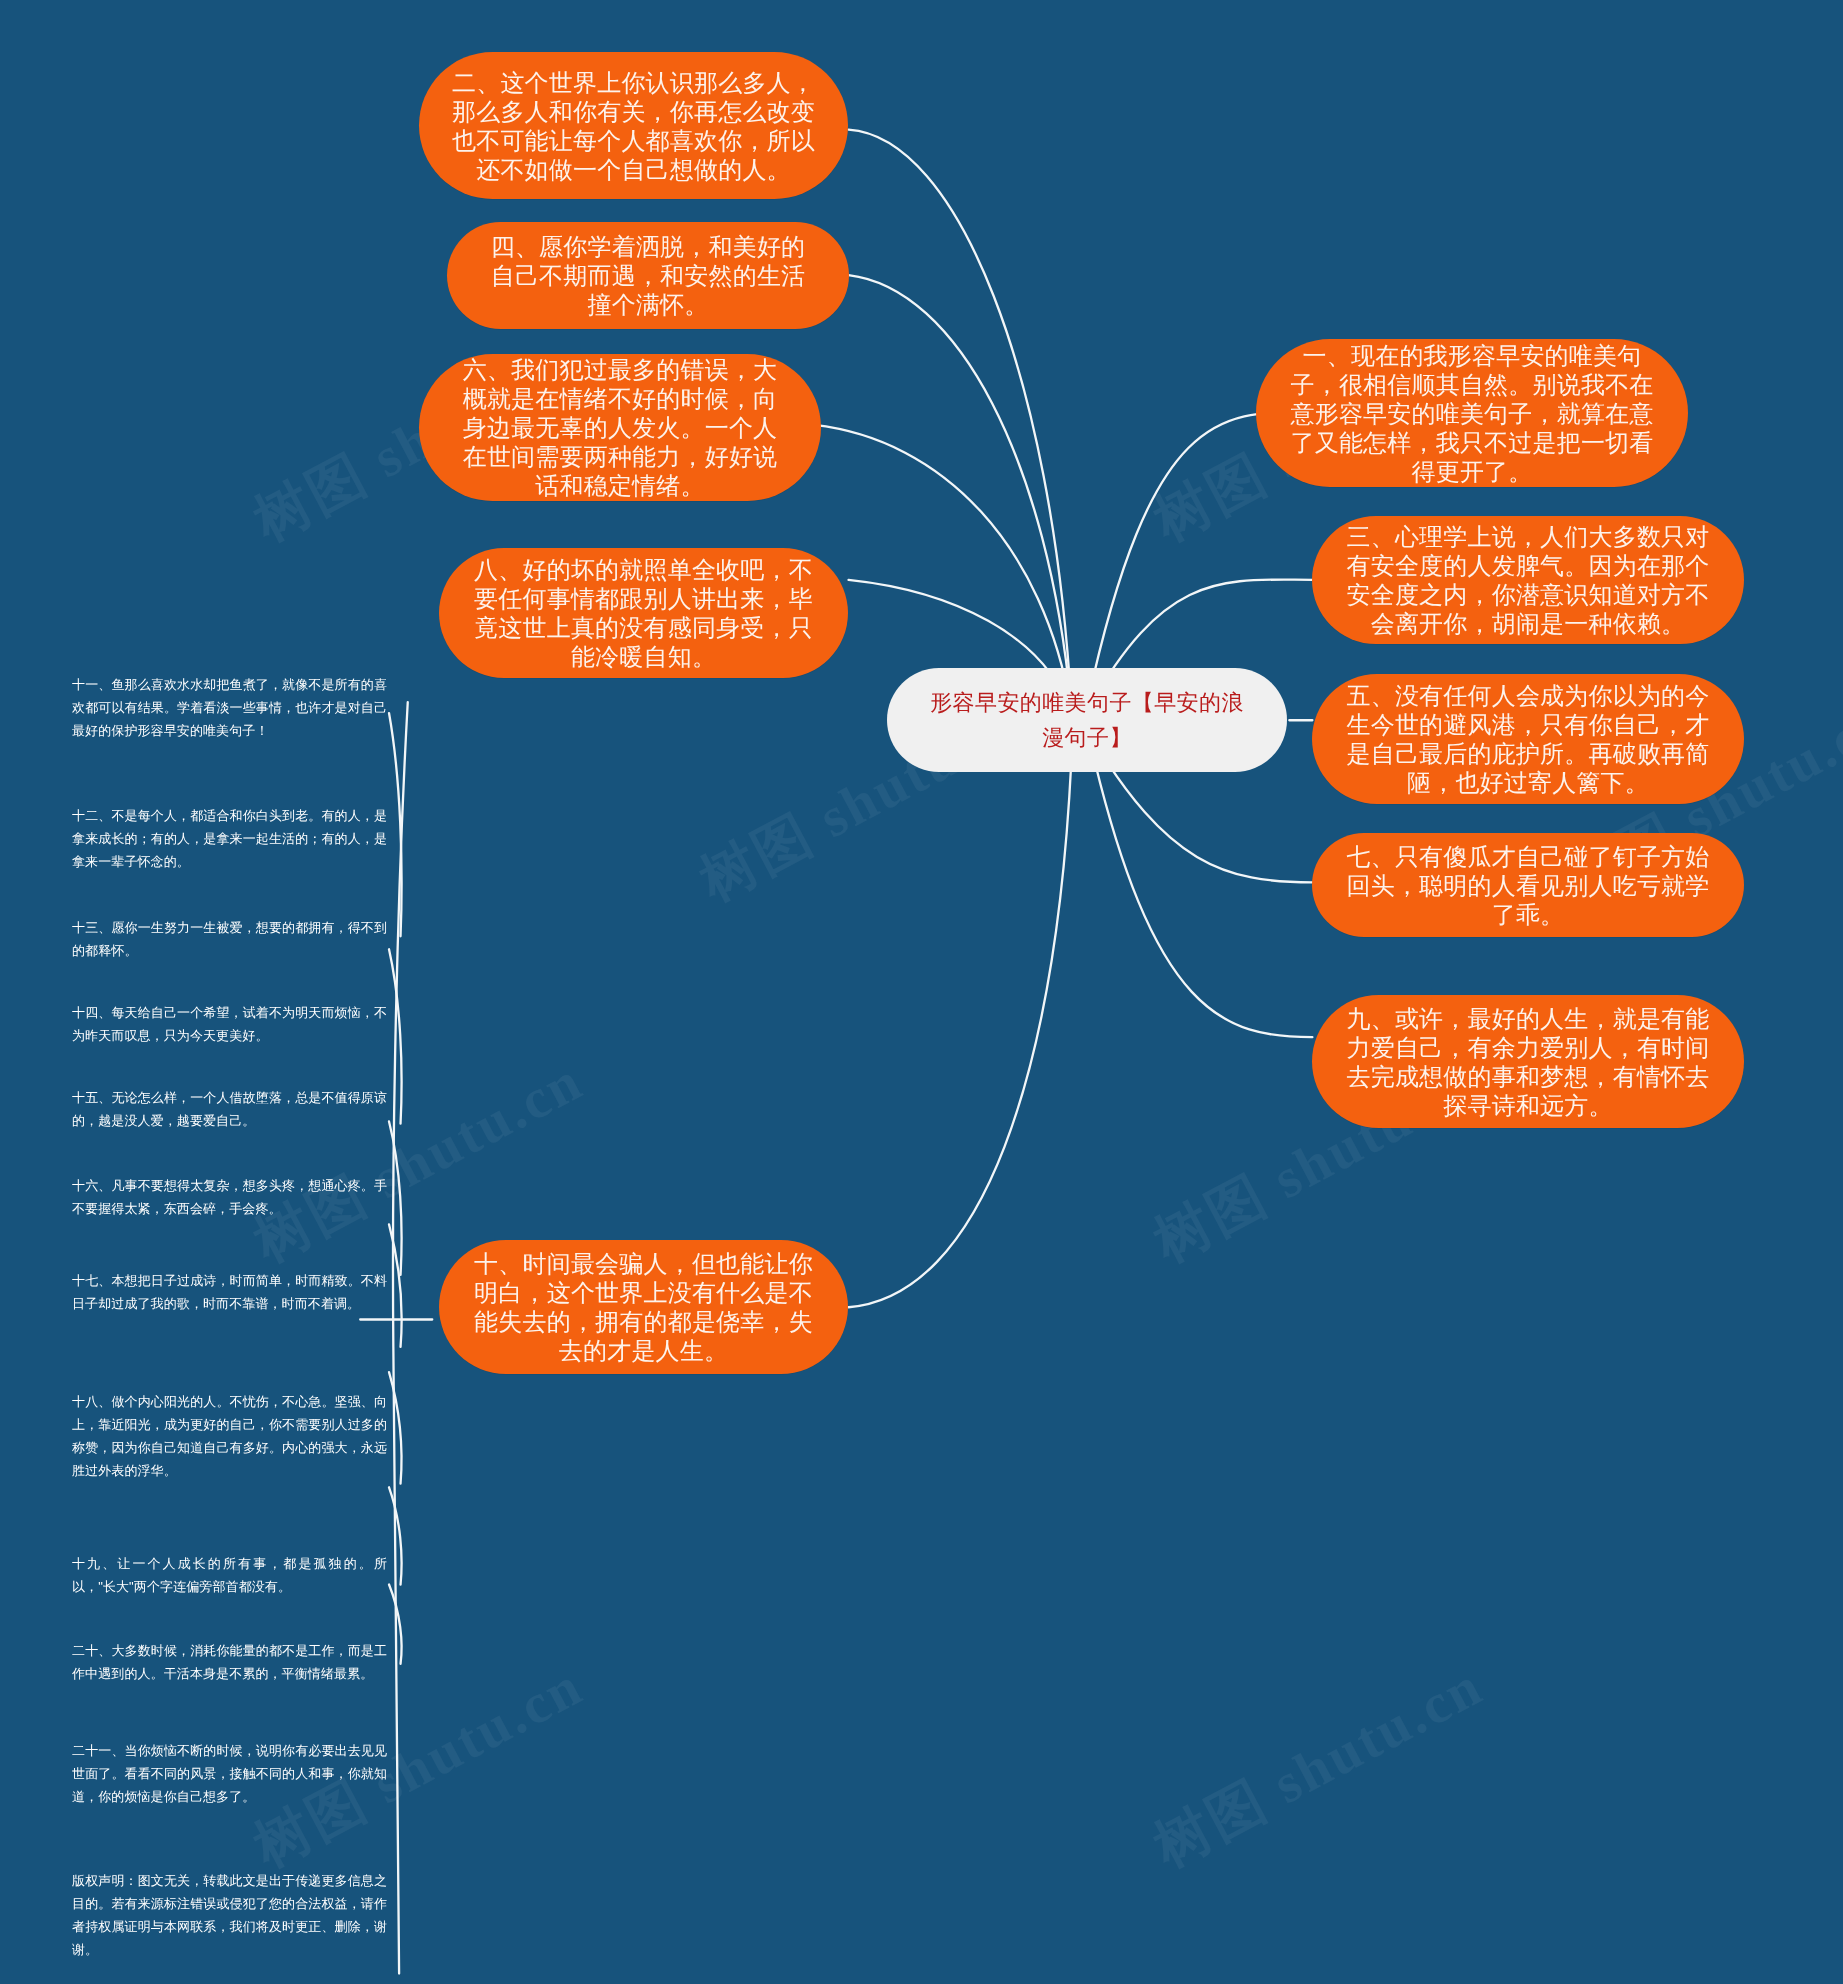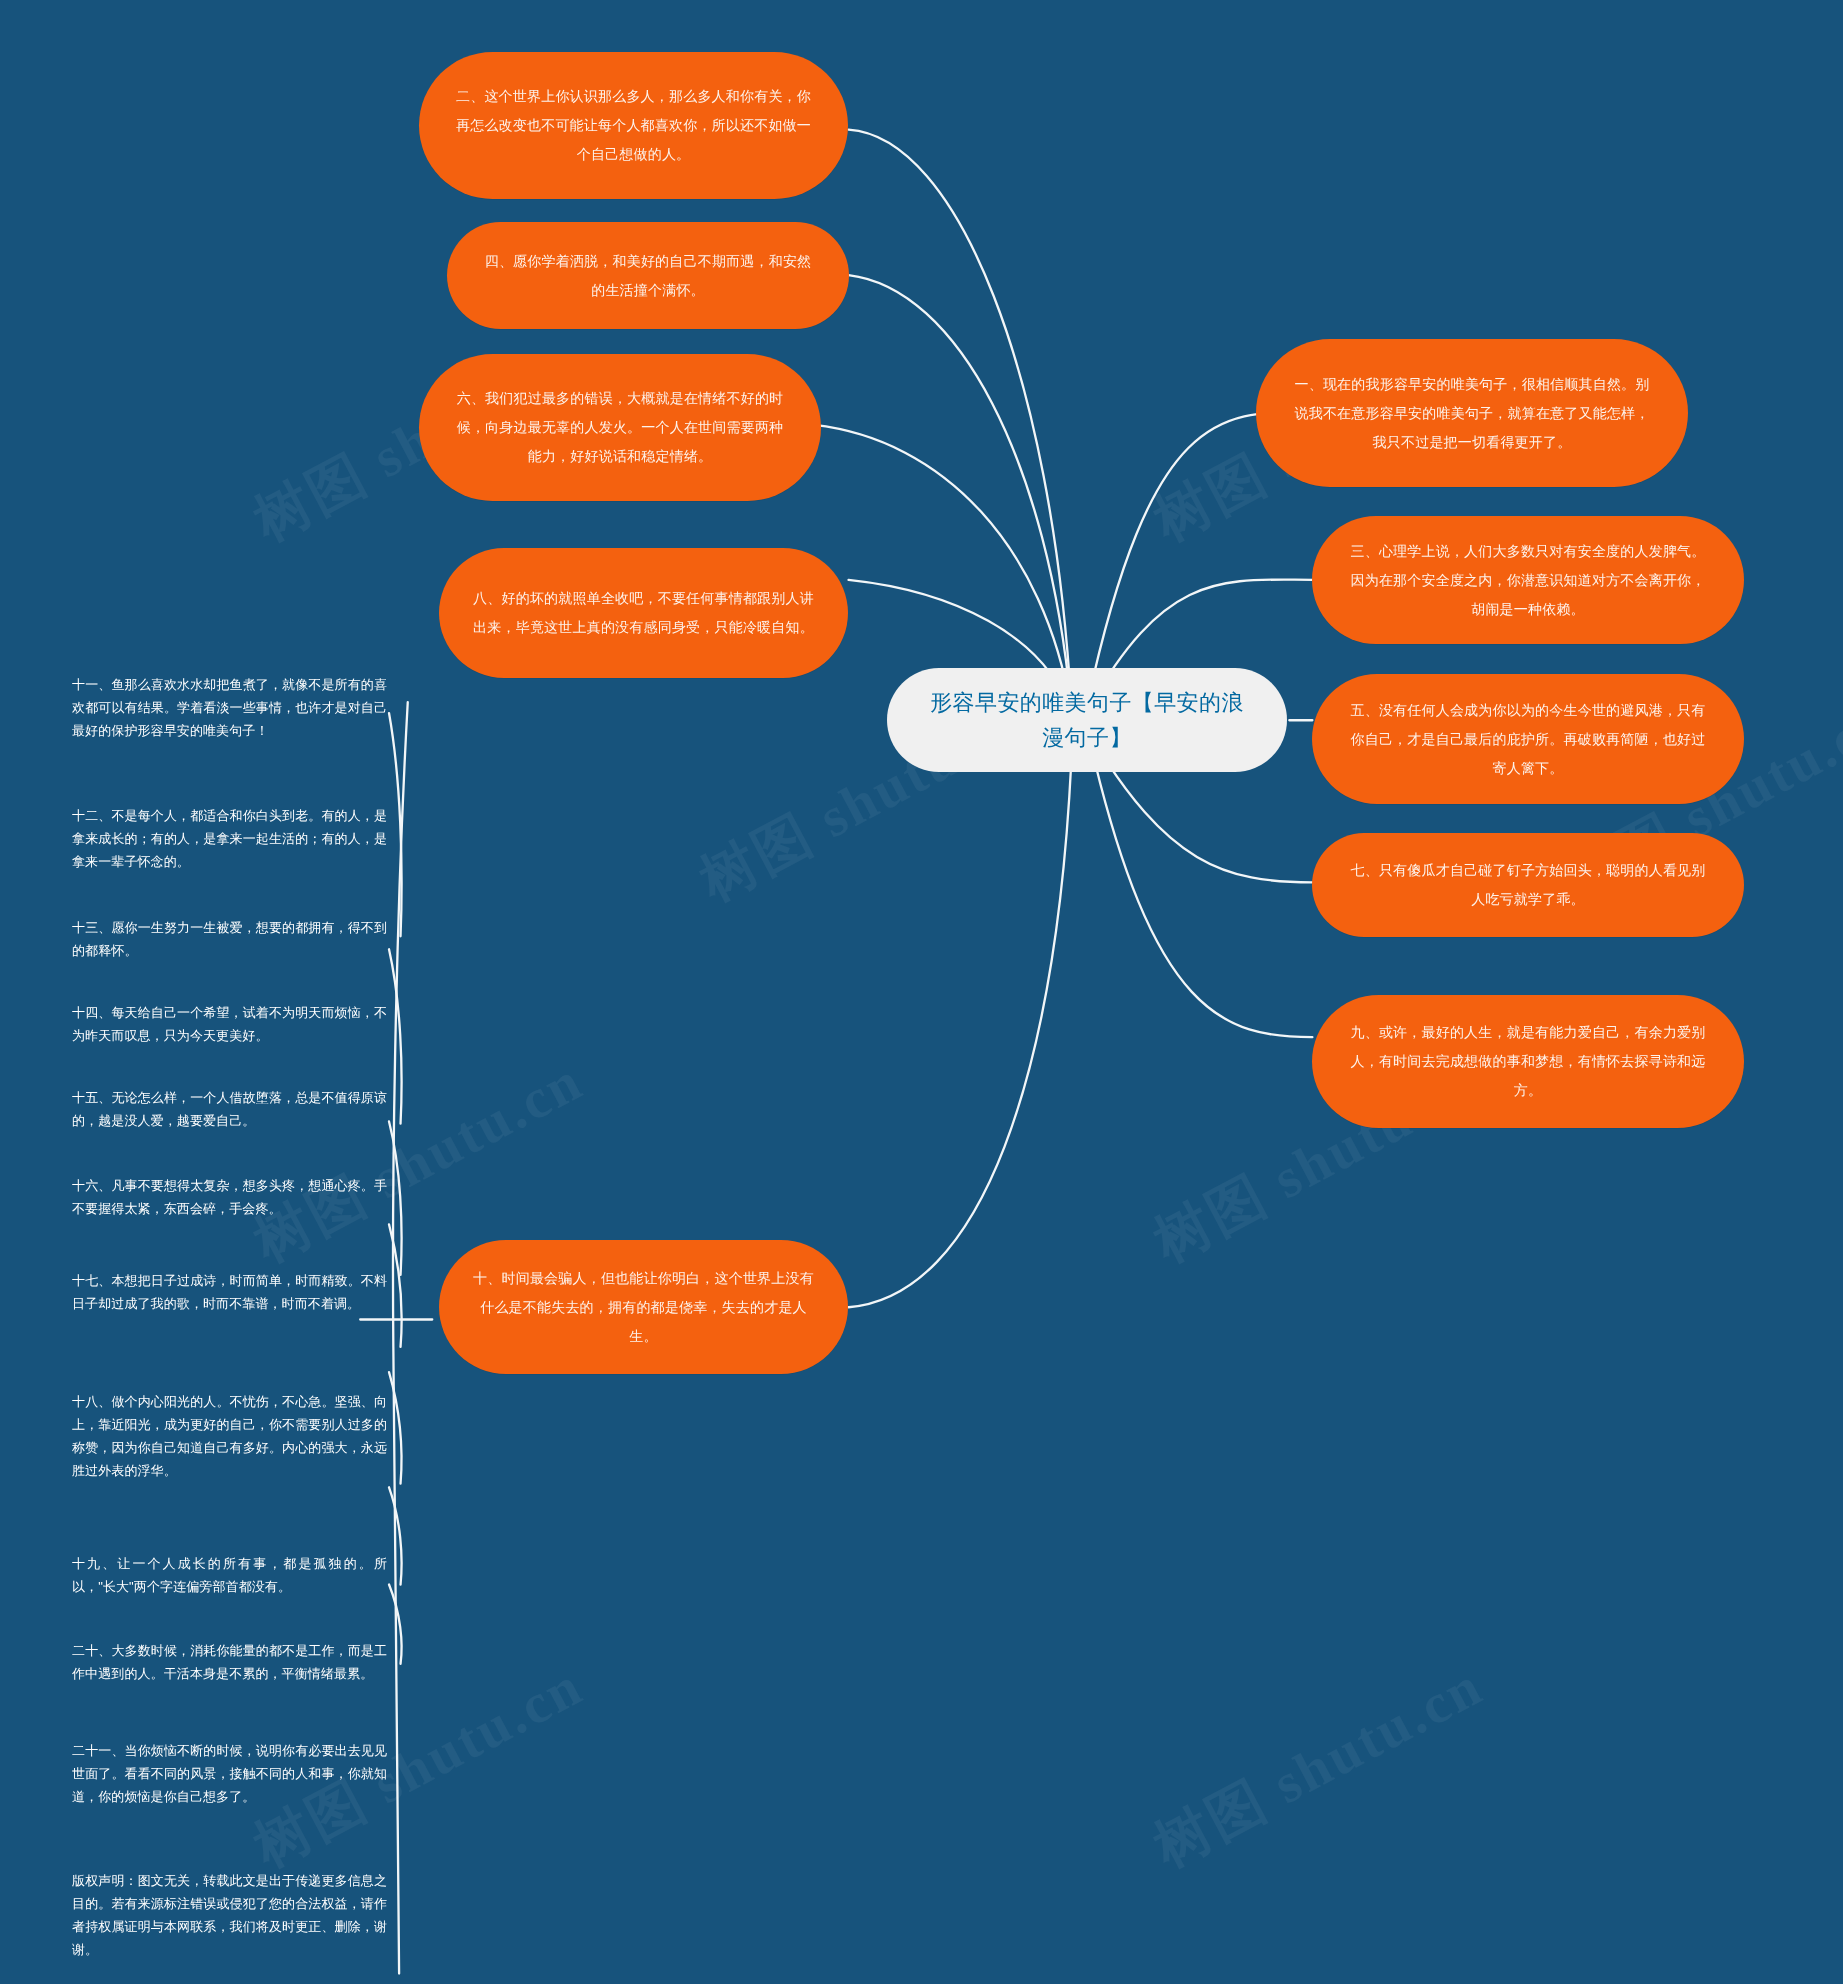--- a/index.html
+++ b/index.html
@@ -52,31 +52,31 @@
     display: flex;
     align-items: center;
     justify-content: center;
     text-align: center;
   }
 
   .node-orange {
     background: #f4610f;
     border-radius: 720px;
     color: #fdf3ec;
-    font-size: 14px;
+    font-size: 24px;
     line-height: 29px;
     padding: 19px 33px;
     letter-spacing: 0.2px;
     box-shadow: 0 0.7px 0 rgba(0,0,0,0.08);
   }
 
   .node-root {
     background: #f0f0f0;
     border-radius: 720px;
-    color: #0369a1;
+    color: #b91c1c;
     font-size: 22px;
     line-height: 35px;
     padding: 20px 35px;
     letter-spacing: 0.4px;
   }
 
   
   .leaf-text {
     position: absolute;
     box-sizing: border-box;

